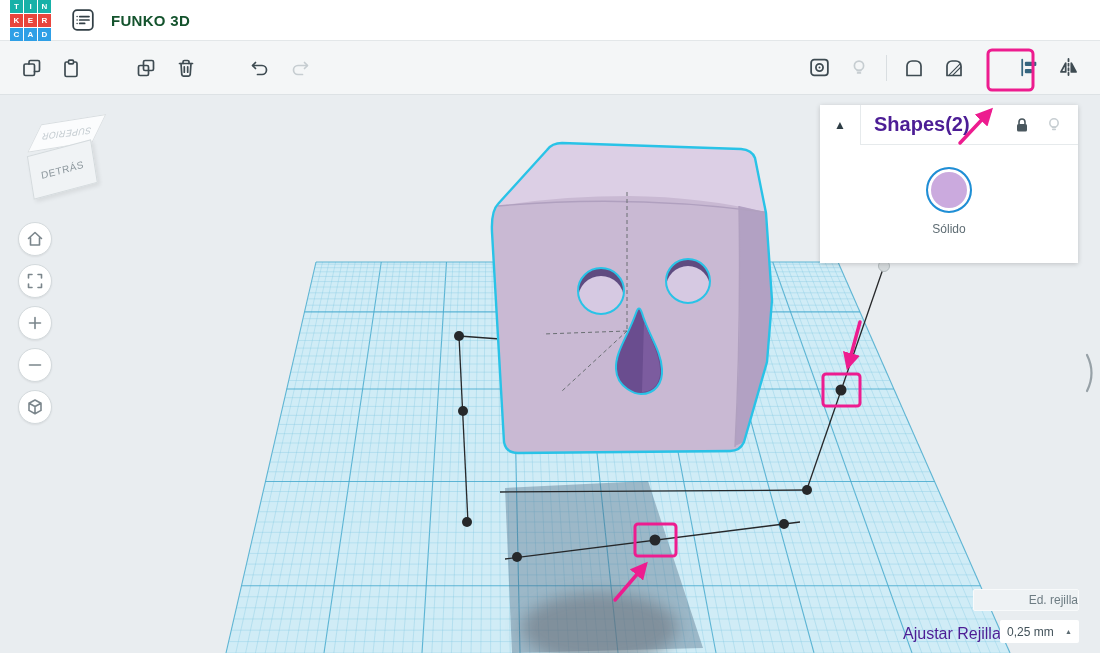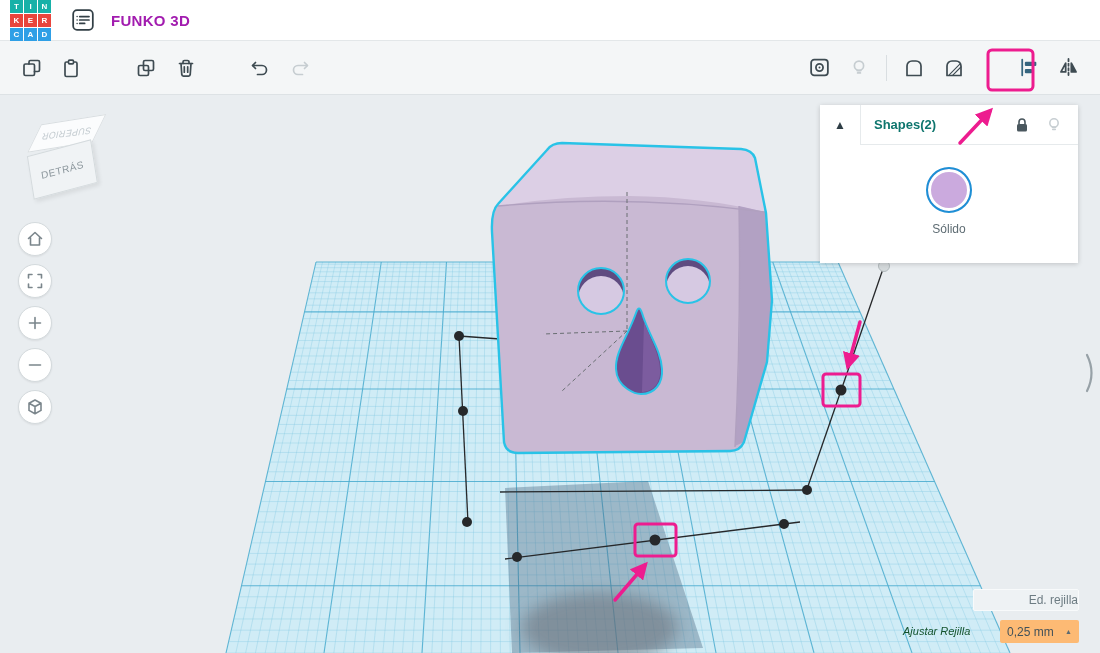--- a/index.html
+++ b/index.html
@@ -7,21 +7,21 @@
   body { position:relative; background:#e9edf0; }
 
   
   .header { position:absolute; top:0; left:0; right:0; height:41px; background:#fff;
             border-bottom:1px solid #e3e7e9; display:flex; align-items:center; padding:0 10px; z-index:4; }
   .logo { display:grid; grid-template-columns:repeat(3,13px); grid-auto-rows:13px; gap:1px; margin-right:16px; cursor:pointer; }
   .tile { color:#fff; font-size:8px; font-weight:bold; display:flex; align-items:center; justify-content:center; }
   .tile.r1 { background:#17b1a8; } .tile.r2 { background:#e8453c; } .tile.r3 { background:#2e9fe6; }
   .menu-btn { width:32px; height:32px; background:none; border:none; margin-right:12px; display:flex; align-items:center; justify-content:center; cursor:pointer; }
   .menu-btn svg { stroke:#323f46; fill:none; stroke-width:1.6; stroke-linecap:round; }
-  .title { font-size:15px; font-weight:bold; color:#a21caf; letter-spacing:.3px; }
+  .title { font-size:15px; font-weight:bold; color:#14532d; letter-spacing:.3px; }
 
   
   .toolbar { position:absolute; top:41px; left:0; right:0; height:54px; background:#f4f6f7;
              border-bottom:1px solid #dde2e5; display:flex; align-items:center; padding:0 12px; z-index:4; }
   .tb-btn { width:40px; height:40px; display:flex; align-items:center; justify-content:center;
             background:none; border:none; border-radius:4px; cursor:pointer; }
   .tb-btn svg { stroke:#3e4b52; fill:none; stroke-width:1.7; stroke-linecap:round; stroke-linejoin:round; }
   .tb-btn.disabled svg { stroke:#c6cdd1; } .gap-lg { width:34px; }
   .spacer { flex:1; }
   .tb-sep { width:1px; height:26px; background:#d9dee1; margin:0 7px; }
@@ -46,38 +46,38 @@
   #scene { position:absolute; inset:0; z-index:1; pointer-events:none; }
   #annot { position:absolute; inset:0; z-index:15; pointer-events:none; }
 
   
   .shapes-panel { position:absolute; left:820px; top:105px; width:258px; height:158px; background:#fff;
                   box-shadow:0 1px 5px rgba(0,0,0,.18); z-index:8; }
   .sp-header { height:40px; display:flex; align-items:center; position:relative;
                border-bottom:1px solid #e6eaec; padding-left:54px; }
   .sp-collapse { position:absolute; left:0; top:0; width:41px; height:40px; border:none; background:#fff;
                  border-right:1px solid #e6eaec; color:#2e3d45; font-size:12px; cursor:pointer; }
-  .sp-title { font-weight:bold; font-size:13px; color:#0f766e; flex:1; }
+  .sp-title { font-weight:bold; font-size:20px; color:#4c1d95; flex:1; }
   .sp-icons { display:flex; gap:12px; padding-right:14px; align-items:center; }
   .sp-body { display:flex; justify-content:center; gap:42px; padding-top:22px; }
   .opt { display:flex; flex-direction:column; align-items:center; width:72px; cursor:pointer; }
   .swatch { width:46px; height:46px; border-radius:50%; }
   .swatch.solid { background:#cbaade; border:2px solid #1e8fd5; box-shadow:inset 0 0 0 3px #fff; }
   .swatch.hole { background:repeating-linear-gradient(45deg,#c7cdd0 0 4px,#eef0f1 4px 9px); border:2px solid #cfd5d8; }
   .opt-label { margin-top:9px; font-size:12px; color:#5e6c73; }
 
   
   .expand-handle { position:absolute; right:0; top:350px; width:18px; height:48px; background:none; border:none; z-index:6; cursor:pointer; }
 
   
   .edit-grid-btn { position:absolute; left:973px; top:589px; width:106px; height:22px; background:#eef2f4;
                    border:1px solid #f8fafb; border-radius:2px; font-size:12px; color:#6d7c83; z-index:6;
                    text-align:right; line-height:20px; cursor:pointer; }
-  .snap-label { position:absolute; left:903px; top:625px; font-size:11px; color:#14532d; z-index:6;font-style:italic; }
-  .snap-select { position:absolute; left:1000px; top:620px; width:79px; height:23px; background:#fdba74;
+  .snap-label { position:absolute; left:903px; top:625px; font-size:16px; color:#4c1d95; z-index:6; }
+  .snap-select { position:absolute; left:1000px; top:620px; width:79px; height:23px; background:#ffffff;
                  border-radius:2px; font-size:12px; color:#42525a; z-index:6; display:flex; align-items:center;
                  justify-content:space-between; padding:0 7px; cursor:pointer; }
   .caret { font-size:7px; color:#5c6b72; }
 </style>
 </head>
 <body>
 
 <div class="header">
   <div class="logo">
     <span class="tile r1">T</span>

